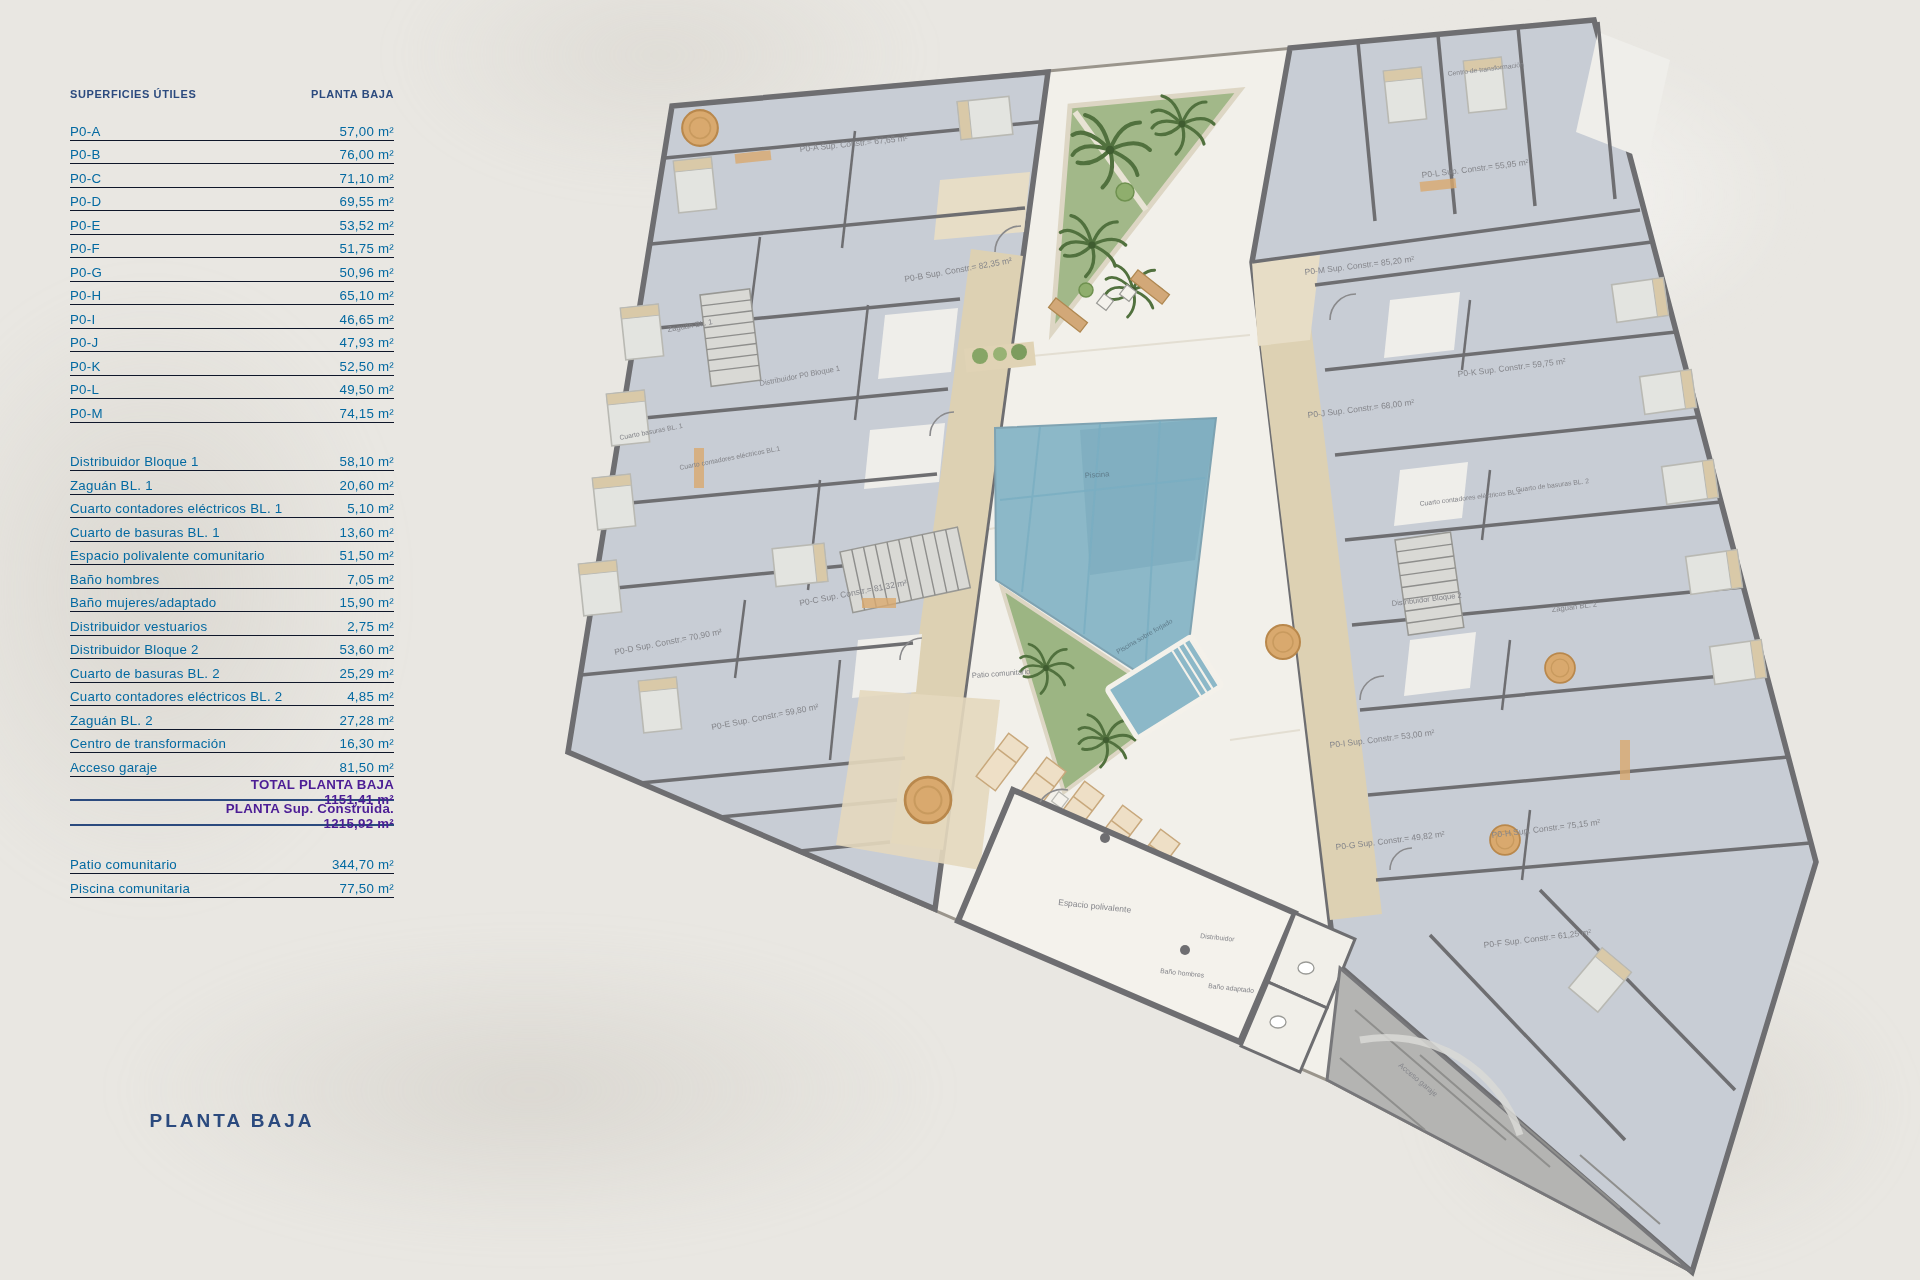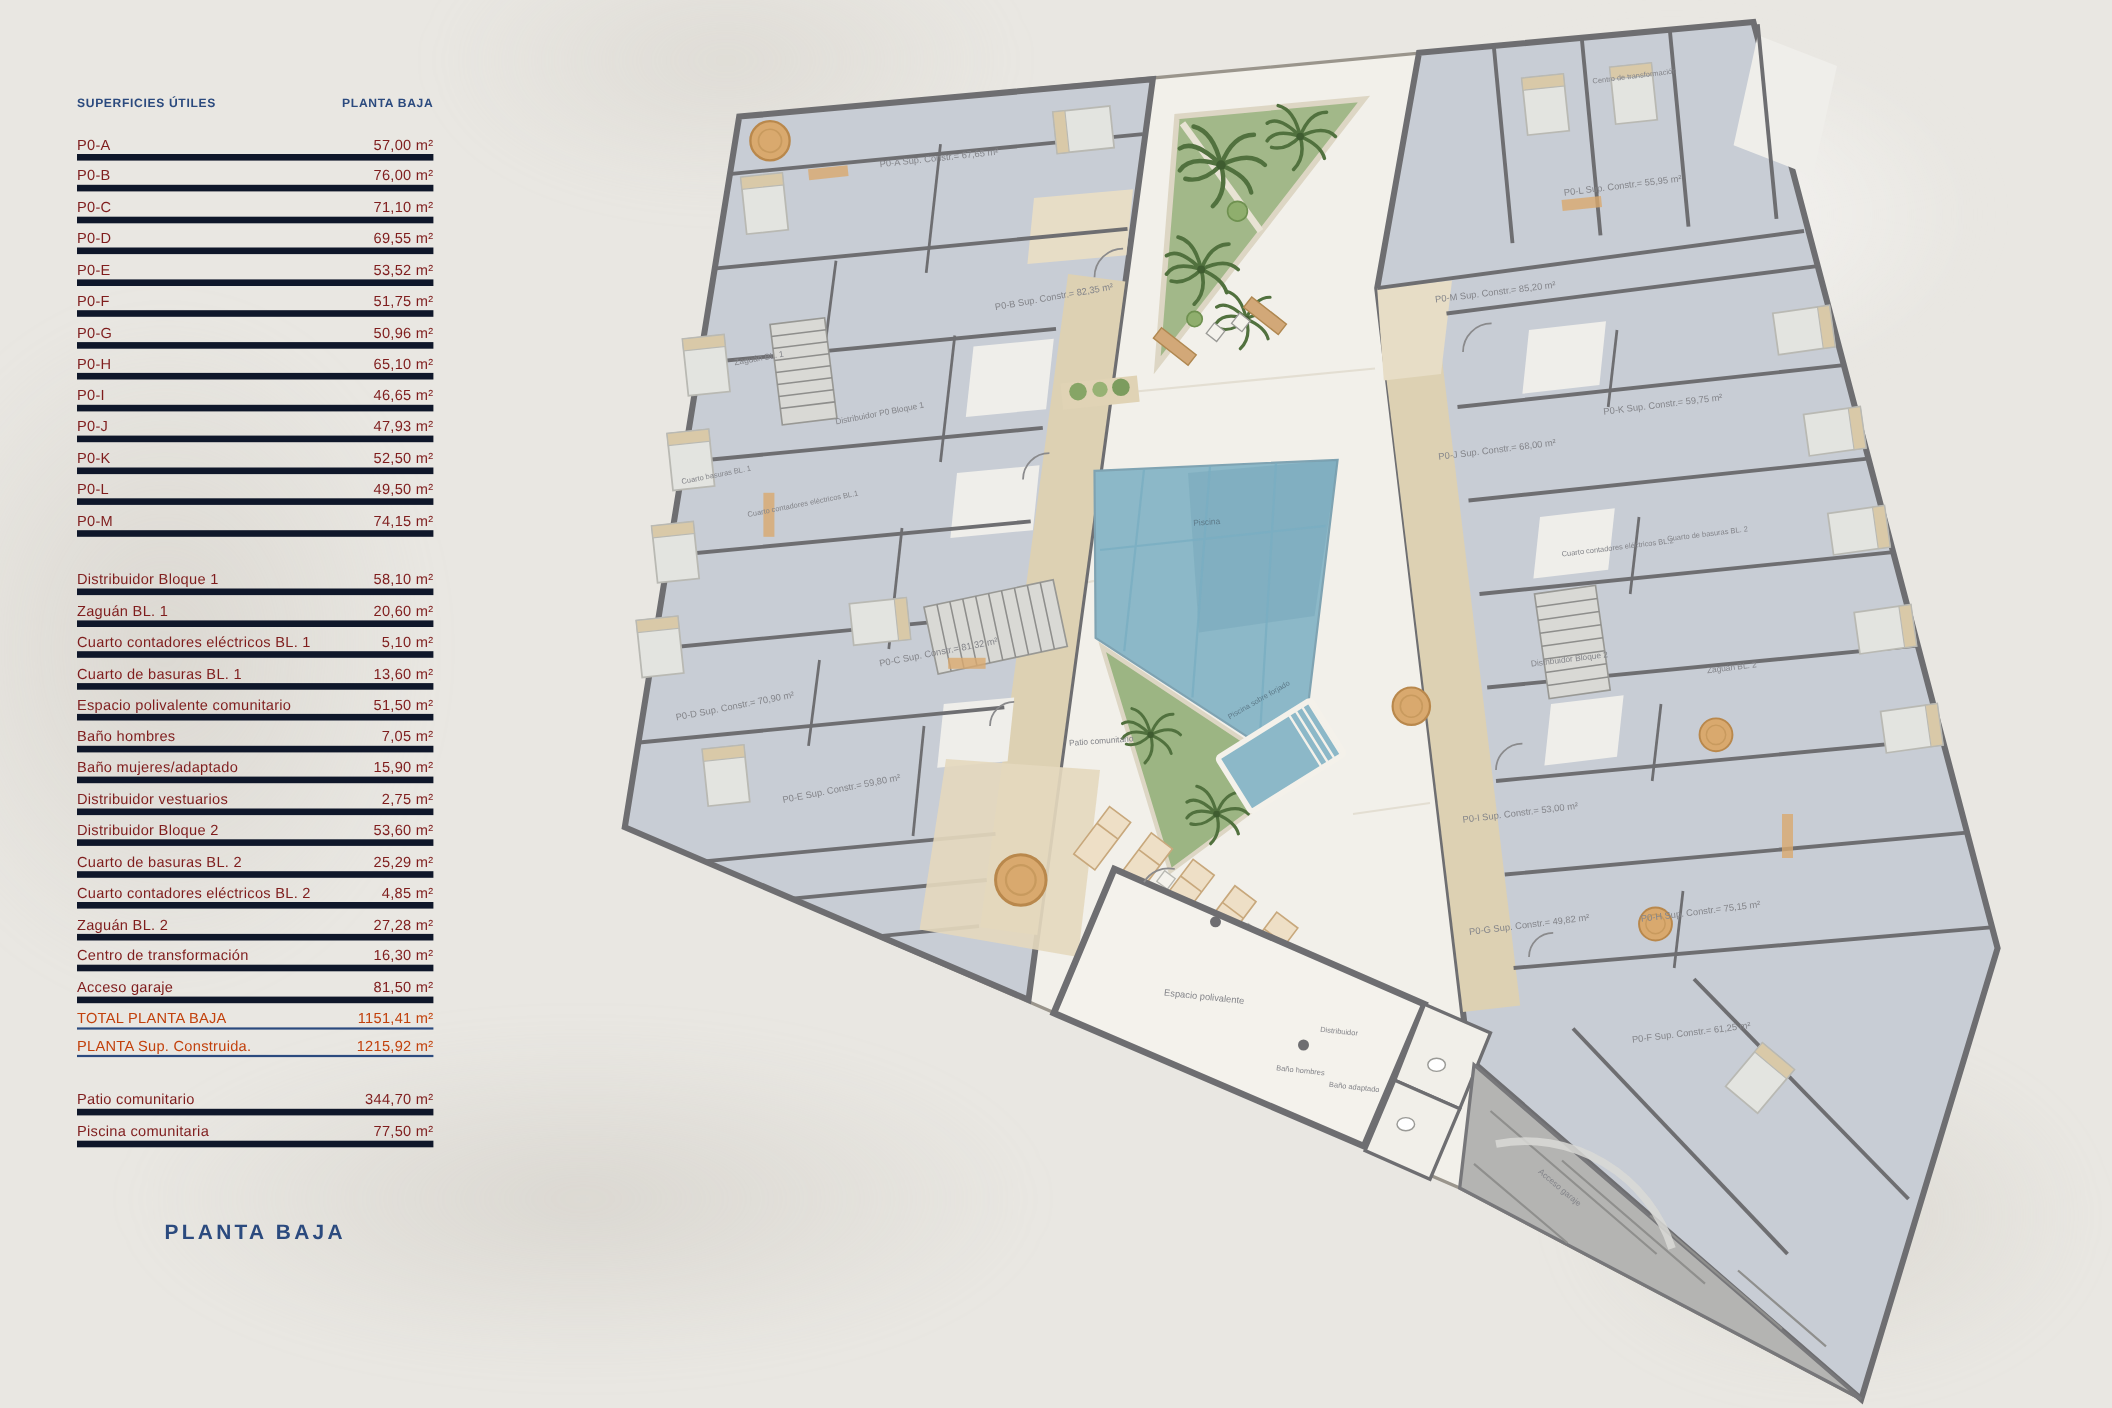--- a/index.html
+++ b/index.html
@@ -15,24 +15,24 @@
   #b4{left:1420px;top:950px;width:480px;height:310px;background:radial-gradient(closest-side,rgba(202,198,189,.4),transparent);}
   #b5{left:400px;top:-70px;width:520px;height:250px;background:radial-gradient(closest-side,rgba(204,200,192,.35),transparent);}
   #b6{left:900px;top:150px;width:700px;height:800px;background:radial-gradient(closest-side,rgba(252,251,248,.5),transparent);}
 
   
   .area-table{position:absolute;left:70px;top:88px;width:324px;}
   .tbl-header{display:flex;justify-content:space-between;color:#2b4a7e;
     font-size:11px;font-weight:bold;letter-spacing:.6px;margin-bottom:17px;}
   .sect{margin-bottom:25px;}
   .row{display:flex;justify-content:space-between;align-items:flex-end;
-    height:21.5px;border-bottom:6px solid #0f172a;
-    font-size:13.3px;color:#7f1d1d;letter-spacing:.25px;padding-bottom:1px;}
+    height:21.5px;border-bottom:1px solid #0f172a;
+    font-size:13.3px;color:#0369a1;letter-spacing:.25px;padding-bottom:1px;}
   .row .cell-value{white-space:nowrap;}
-  .row.total{color:#c2410c;font-weight:normal;border-bottom:2px solid #2b4a7e;}
+  .row.total{color:#4c1d95;font-weight:bold;border-bottom:2px solid #2b4a7e;flex-direction:column;}
   .footer-title{position:absolute;left:70px;top:1110px;width:324px;text-align:center;
     color:#2b4a7e;font-size:19px;font-weight:bold;letter-spacing:3px;}
 
   
   svg{position:absolute;left:0;top:0;}
   .wall{stroke:#6e6e71;fill:none;}
   .lbl{font-family:"Liberation Sans",sans-serif;fill:#84858a;font-size:8.5px;}
   .lbl-xs{font-size:6.8px;}
   .lbl-s{font-size:7.6px;}
   .lbl-w{fill:#5e7b8a;}

